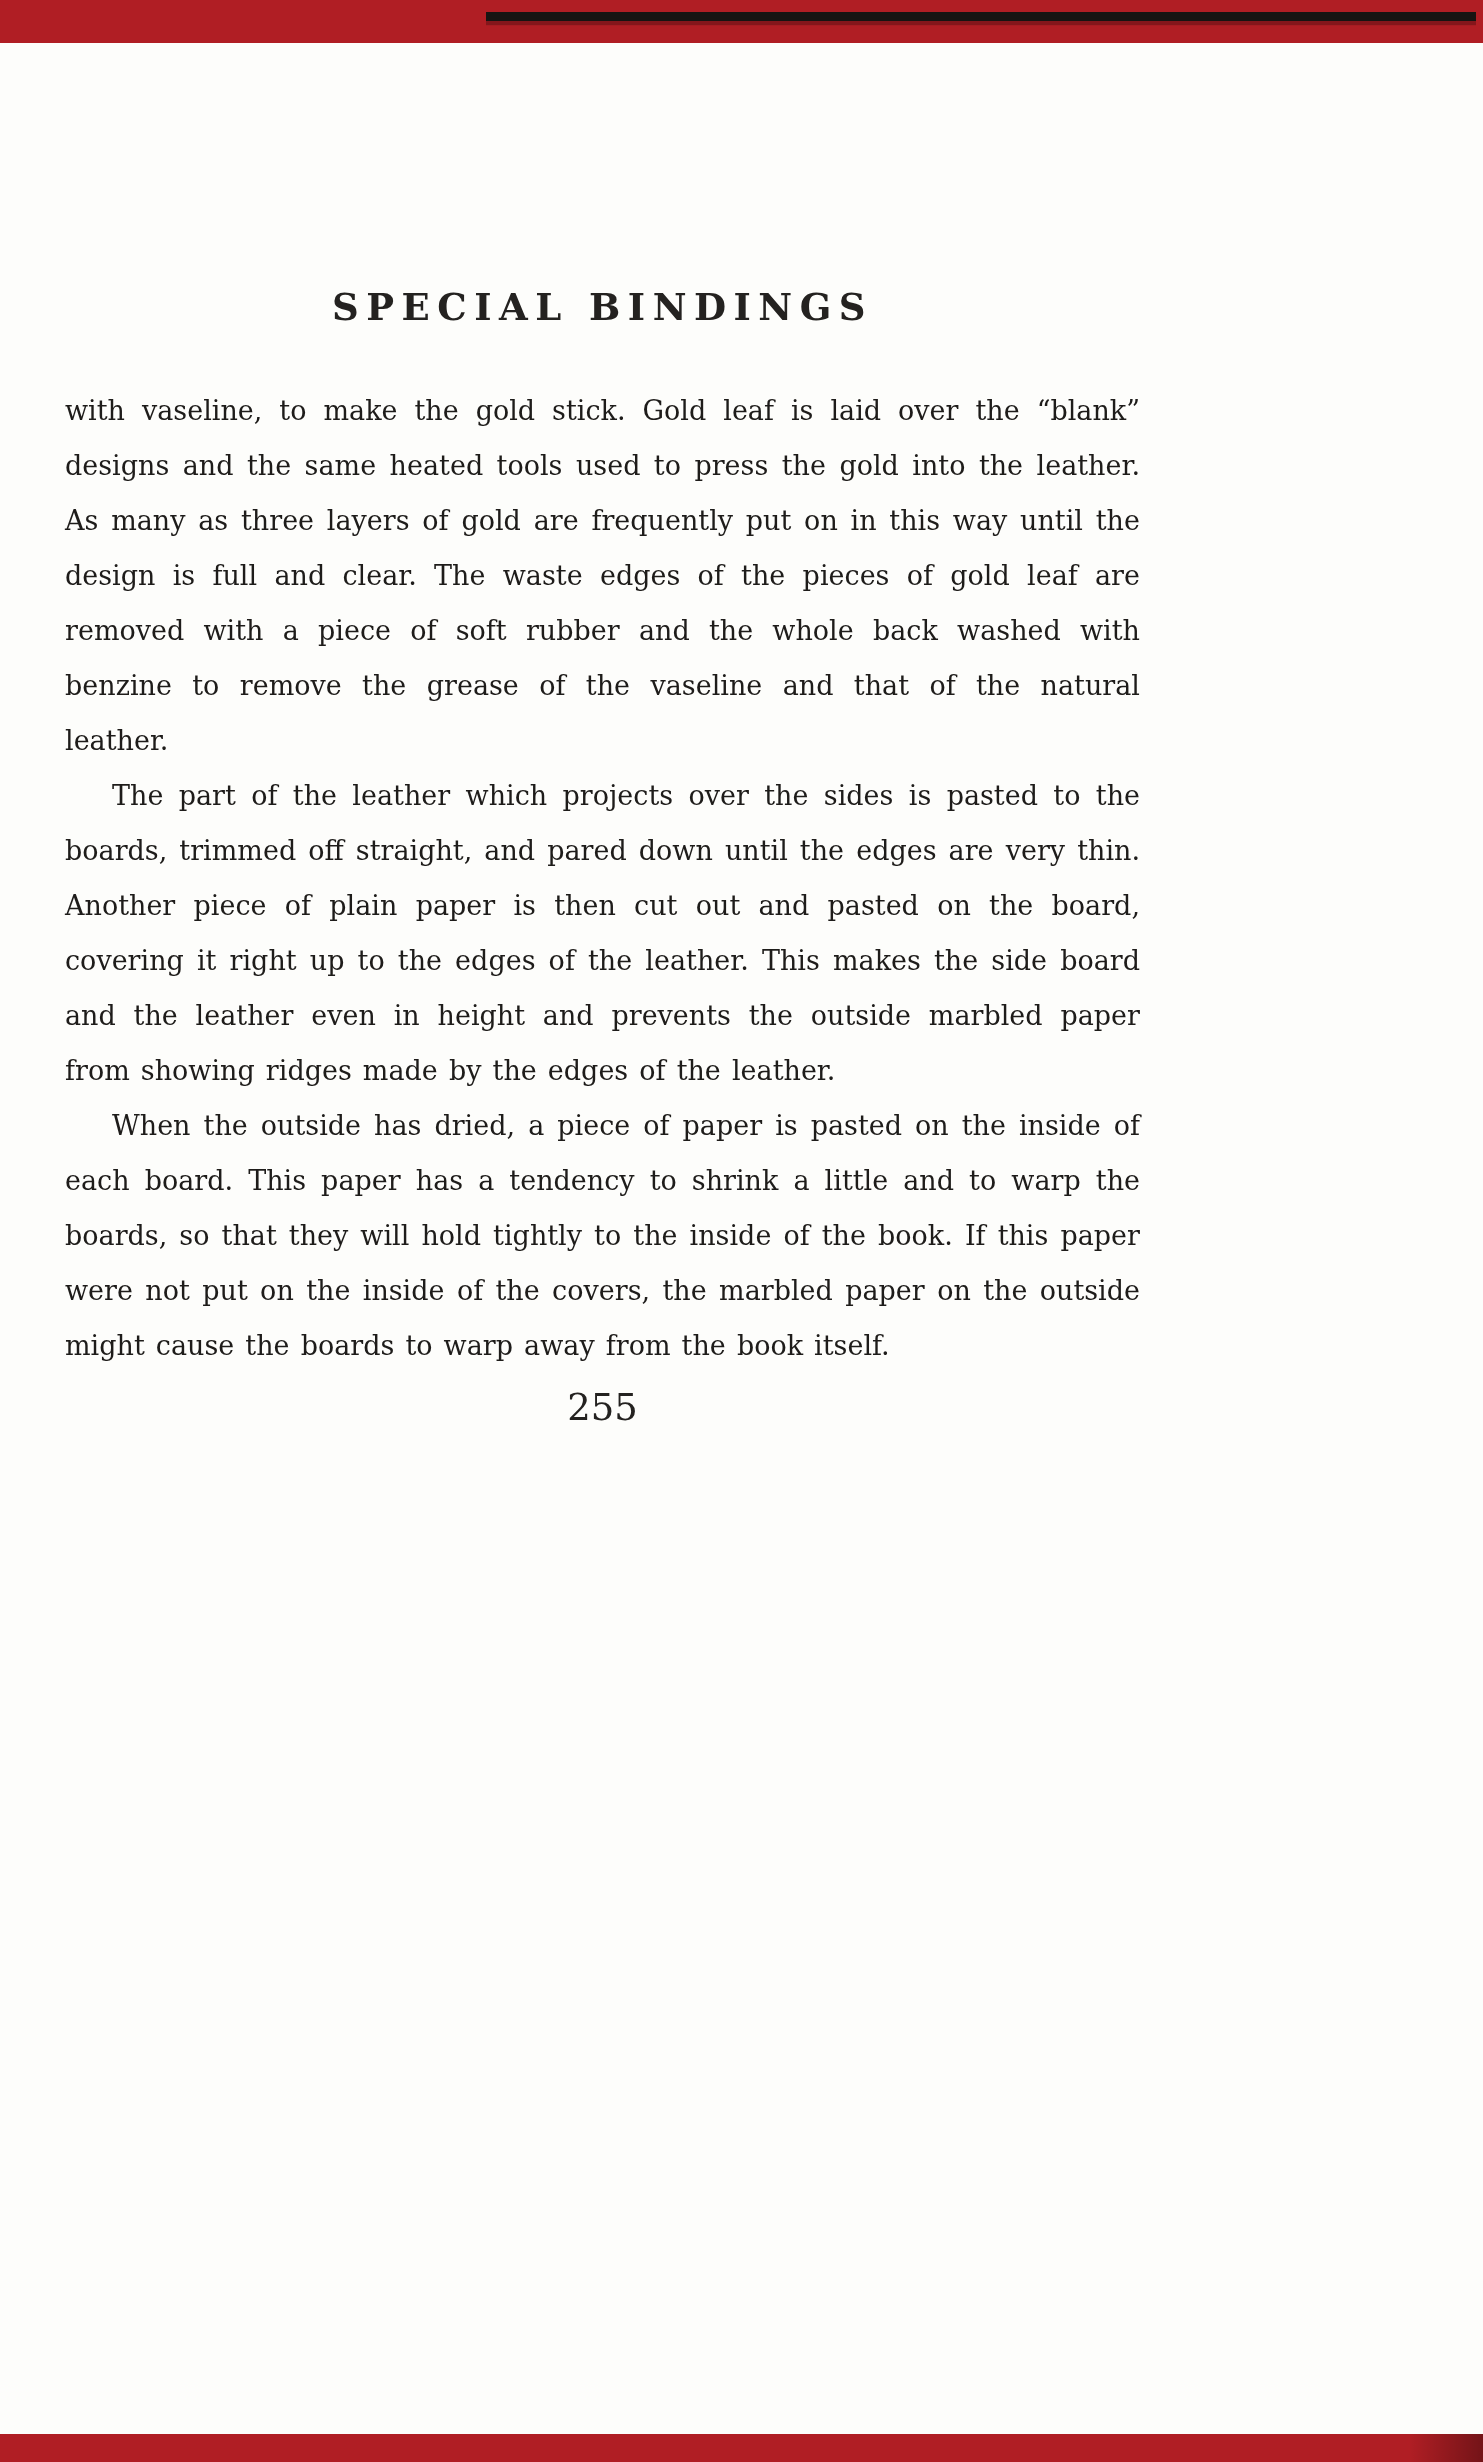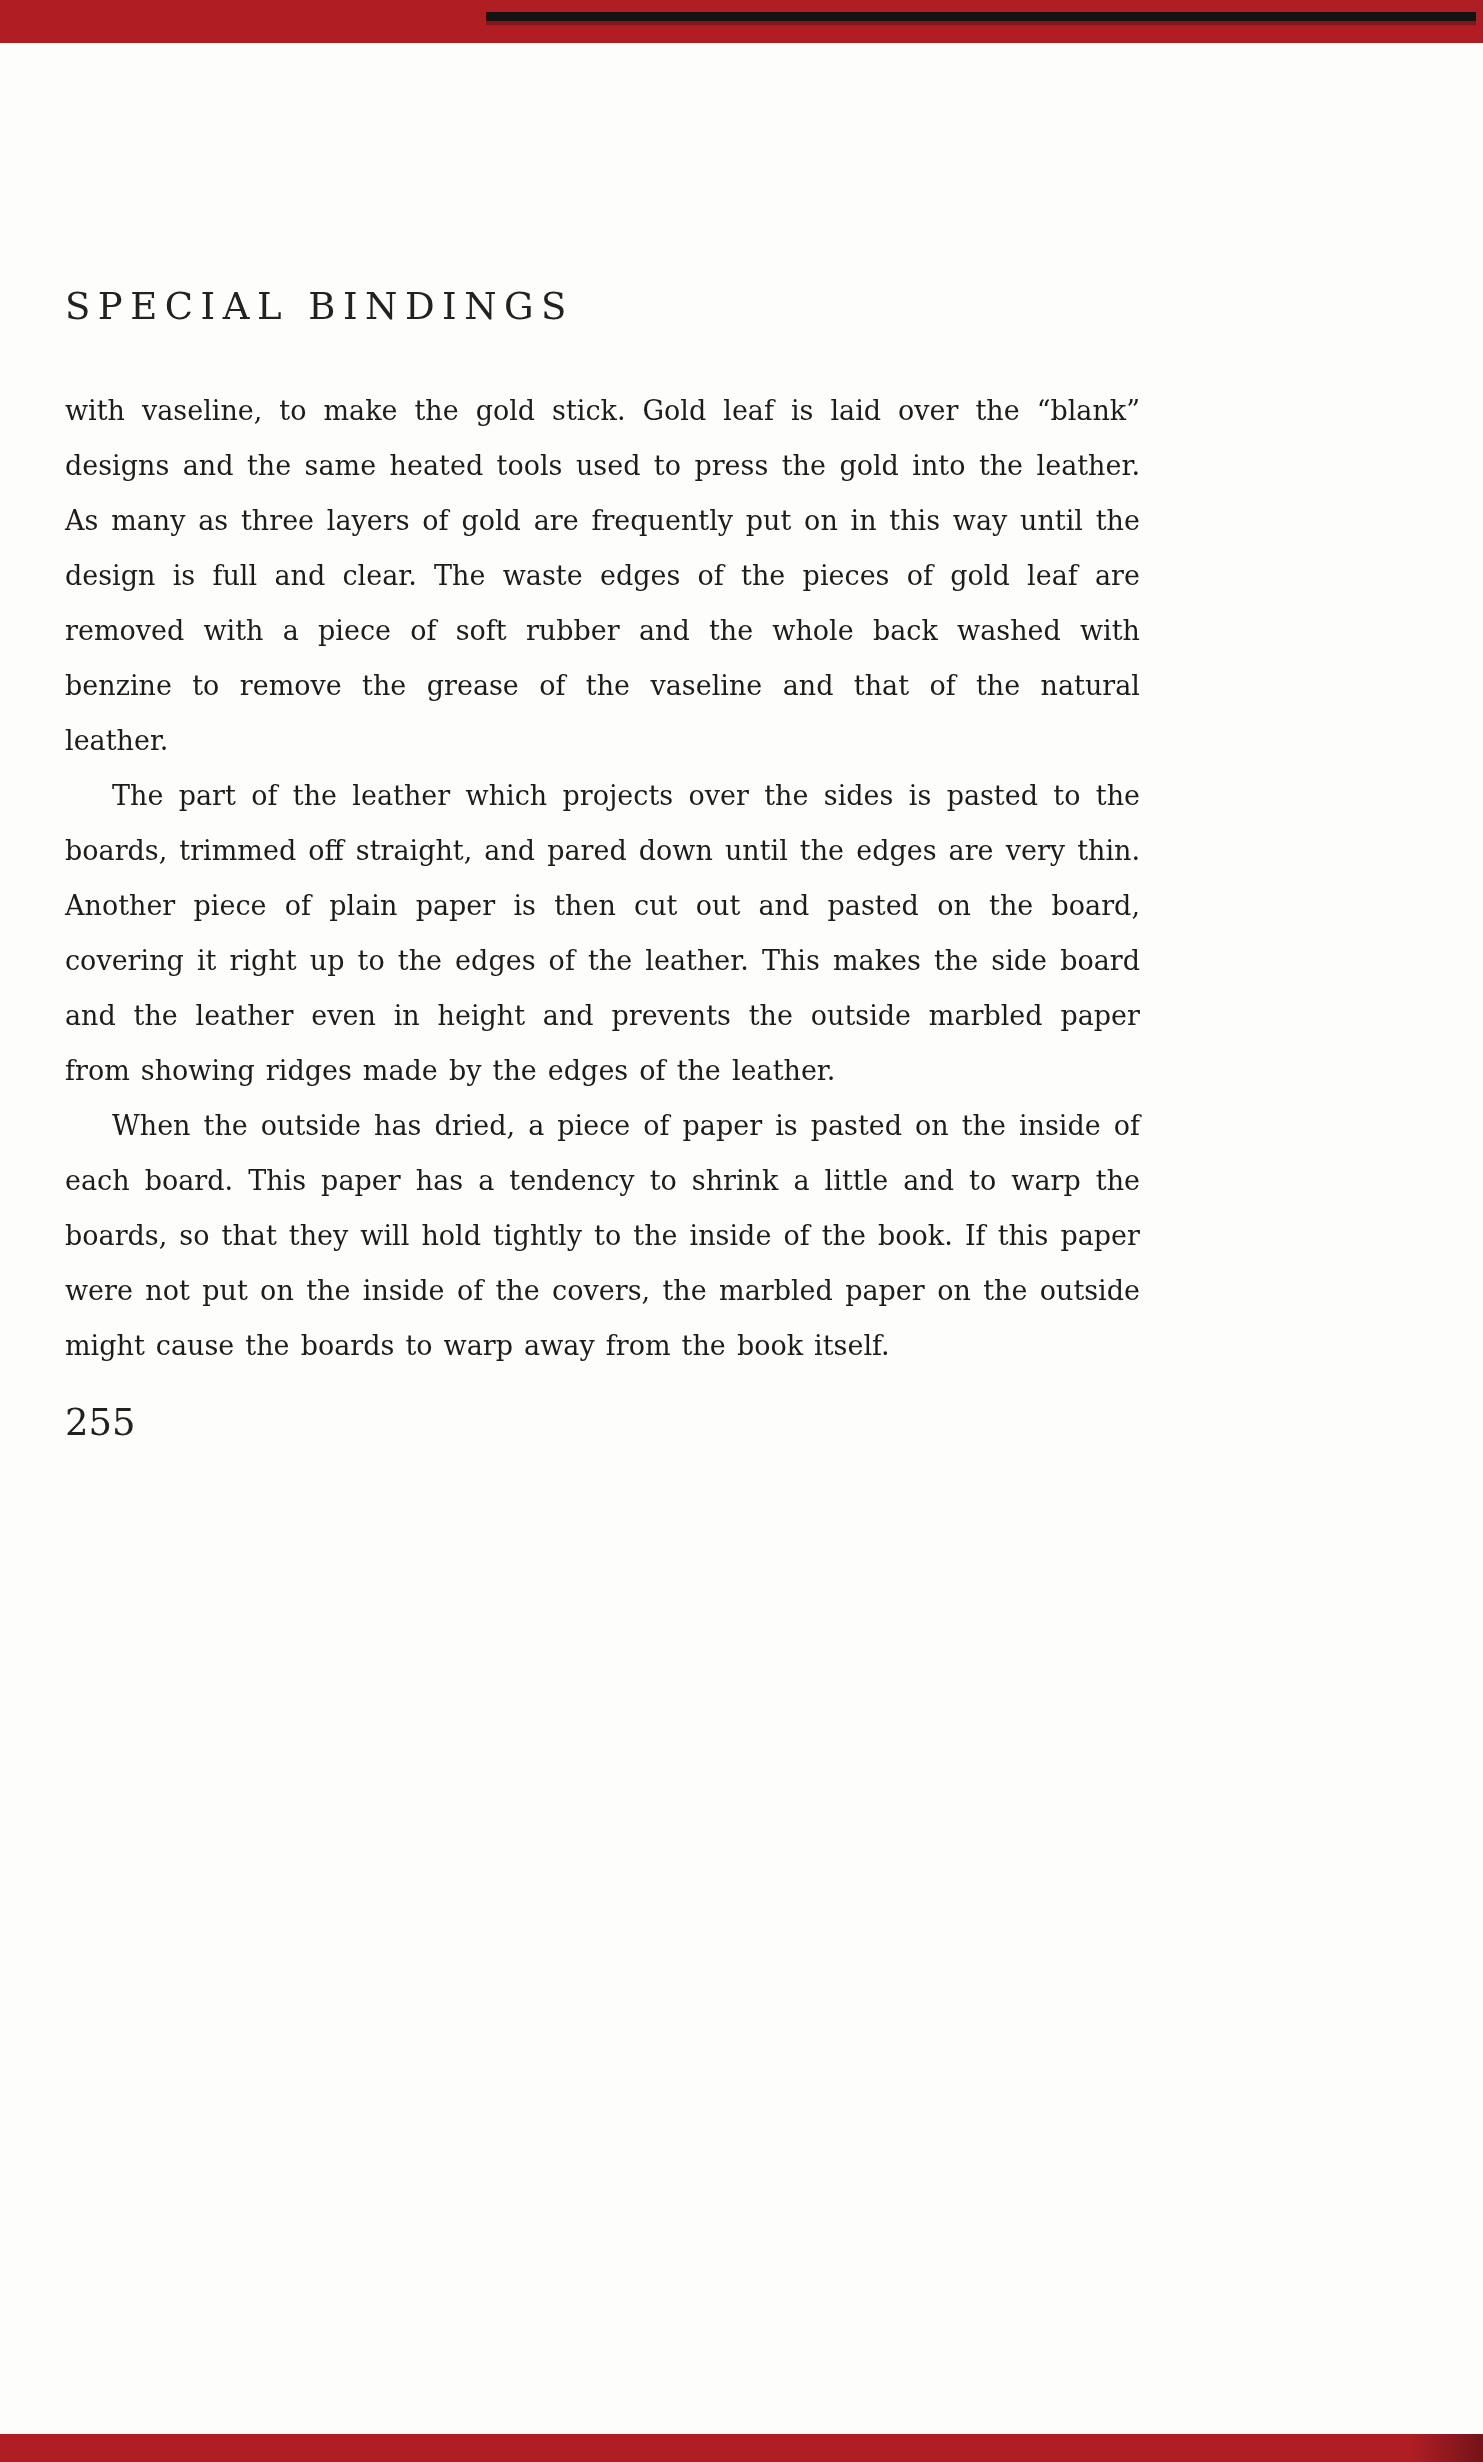--- a/index.html
+++ b/index.html
@@ -54,39 +54,41 @@
     background:linear-gradient(to right, rgba(0,0,0,0) , rgba(0,0,0,0.35));
   }
   .text-block{
     position:absolute;
     left:65px;
     top:283px;
     width:1075px;
   }
   h1.page-header{
     font-size:37px;
-    font-weight:400;
+    font-weight:700;
     letter-spacing:7.5px;
+    text-align:center;
     line-height:48px;
     margin-bottom:52px;
     color:#242220;
   }
   p.body-par{
     font-size:27px;
     line-height:55px;
     text-align:justify;
     text-align-last:left;
     word-spacing:2.5px;
     color:var(--ink);
   }
   p.body-par.indent{
     text-indent:47px;
   }
   .page-number{
-    margin-top:25px;
+    margin-top:10px;
+    text-align:center;
     font-size:37px;
     line-height:50px;
     color:#242220;
   }
 </style>
 </head>
 <body>
 
 <div class="scan-page">
 

